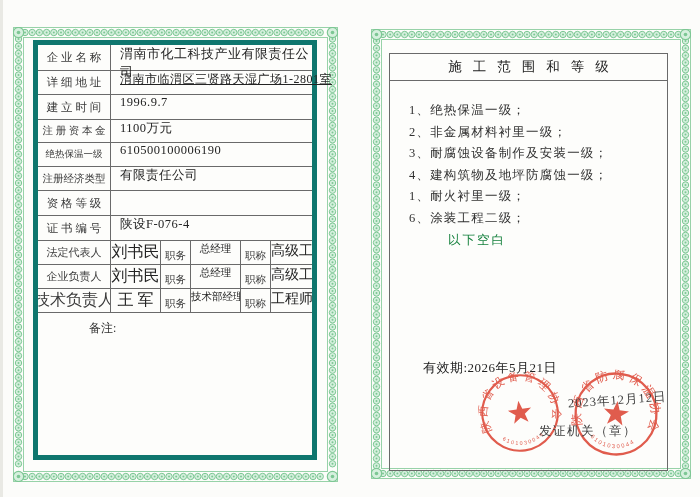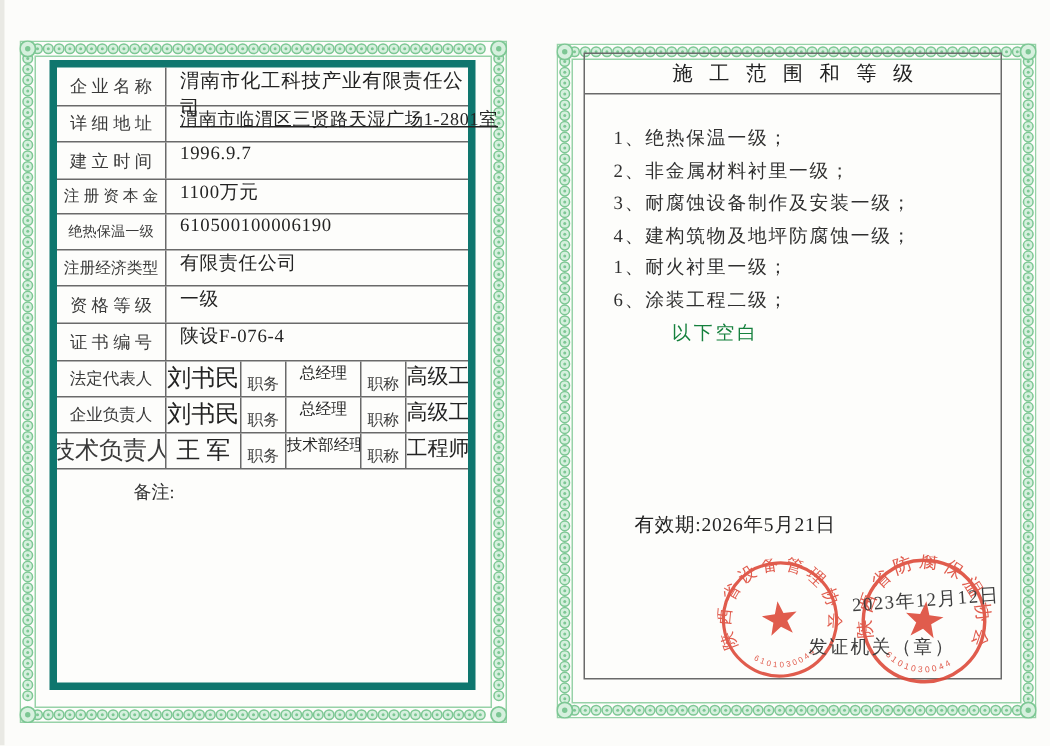--- a/index.html
+++ b/index.html
@@ -38,21 +38,21 @@
     padding-top:1px;text-align:center;font-size:16px;color:#232323;overflow:hidden;white-space:nowrap;}
   .pcell.name{width:50px;}
   .pcell.plab{width:30px;font-size:10.5px;color:#3a3a3a;padding-top:8px;}
   .pcell.pval{width:50px;font-size:10.5px;}
   .pcell.last{flex:1;border-right:none;font-size:14px;}
   .trow.remark{flex:1;border-bottom:none;}
   .remark-cell{flex:1;padding:7px 0 0 8px;font-size:12px;color:#333;margin-left:43px;}
 
   
   .scope-box{
-    position:absolute;left:18px;top:6px;width:279px;height:418px;
+    position:absolute;left:18px;top:24px;width:279px;height:418px;
     box-sizing:border-box;border:1px solid #6a6a6a;
   }
   .scope-title{
     height:27px;border-bottom:1px solid #6a6a6a;box-sizing:border-box;
     display:flex;align-items:center;justify-content:center;
     font-size:13.5px;color:#222;letter-spacing:11px;padding-left:11px;white-space:nowrap;
   }
   .scope-items{padding:19px 0 0 19px;}
   .scope-item{font-size:12.5px;letter-spacing:1.2px;color:#303030;line-height:21.6px;white-space:nowrap;}
   .below-blank{font-size:12.5px;letter-spacing:2px;color:#15803d;line-height:21.6px;padding-left:39px;}
@@ -519,21 +519,20 @@
     <div class="trow" style="height:23px">
       <div class="tlabel s7">绝热保温一级</div>
       <div class="tvalue">610500100006190</div>
     </div>
     <div class="trow" style="height:23px">
       <div class="tlabel s6">注册经济类型</div>
       <div class="tvalue">有限责任公司</div>
     </div>
     <div class="trow" style="height:24px">
       <div class="tlabel">资 格 等 级</div>
-      <div class="tvalue">一级</div>
     </div>
     <div class="trow" style="height:24px">
       <div class="tlabel">证 书 编 号</div>
       <div class="tvalue">陕设F-076-4</div>
     </div>
 
     <div class="trow" style="height:23px">
       <div class="tlabel" style="font-size:11px">法定代表人</div>
       <div class="pcell name">刘书民</div>
       <div class="pcell plab">职务</div>

